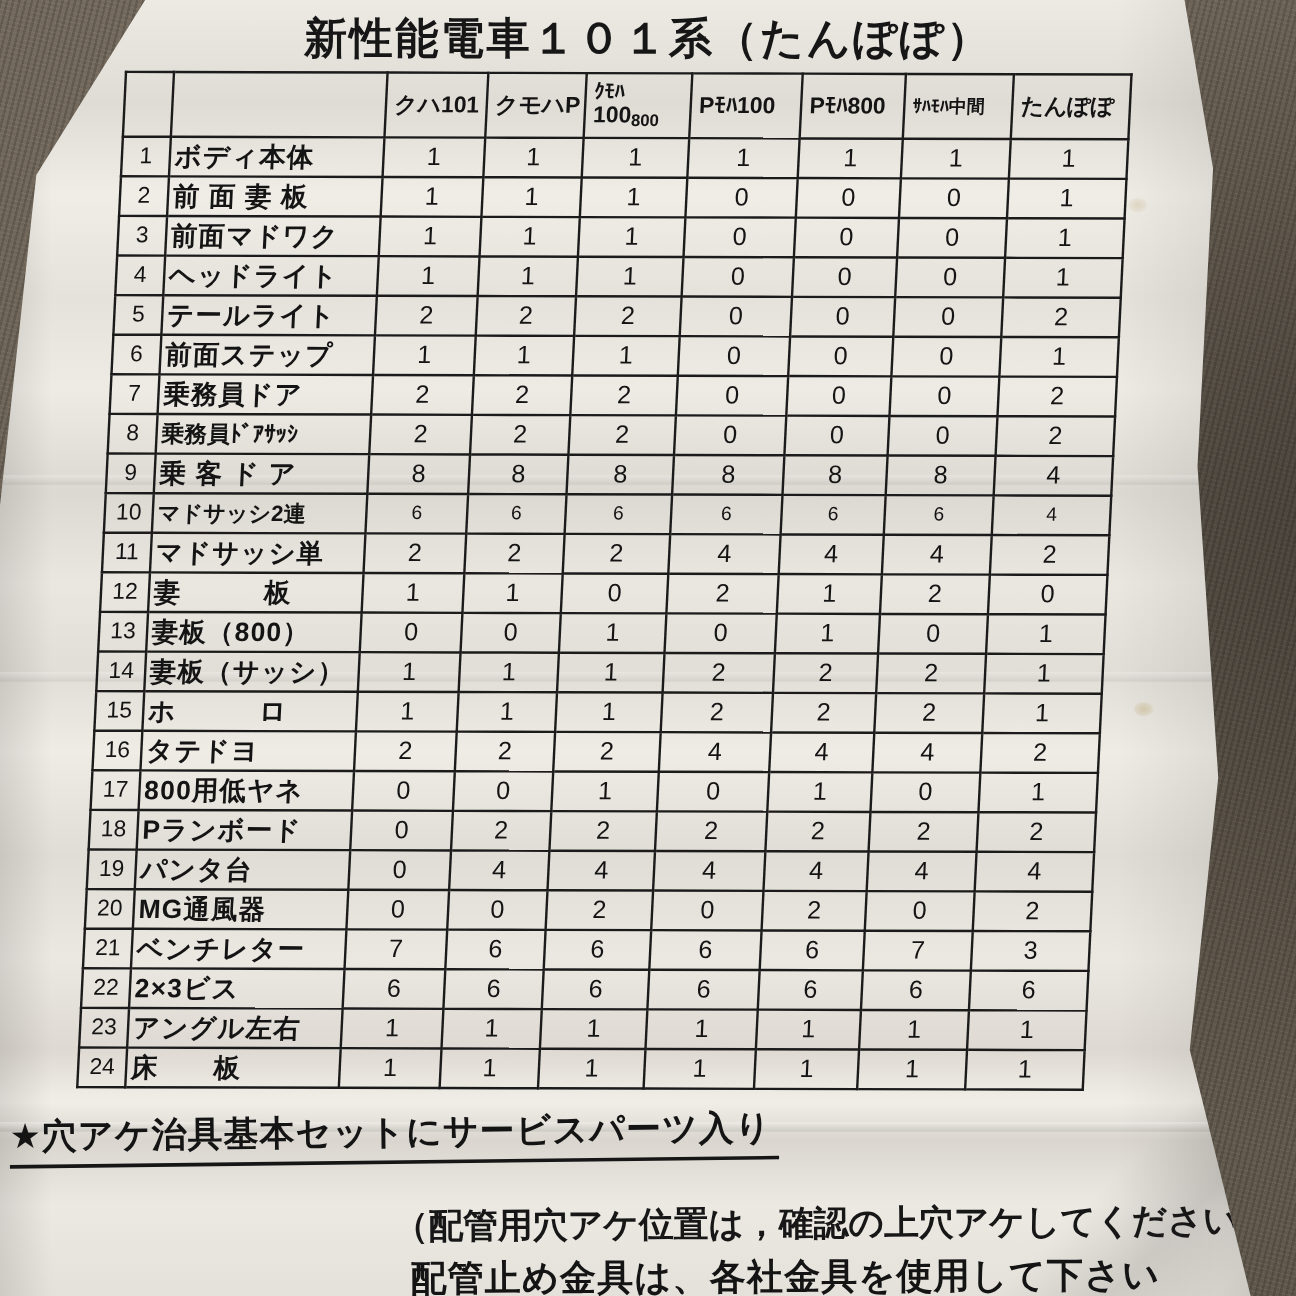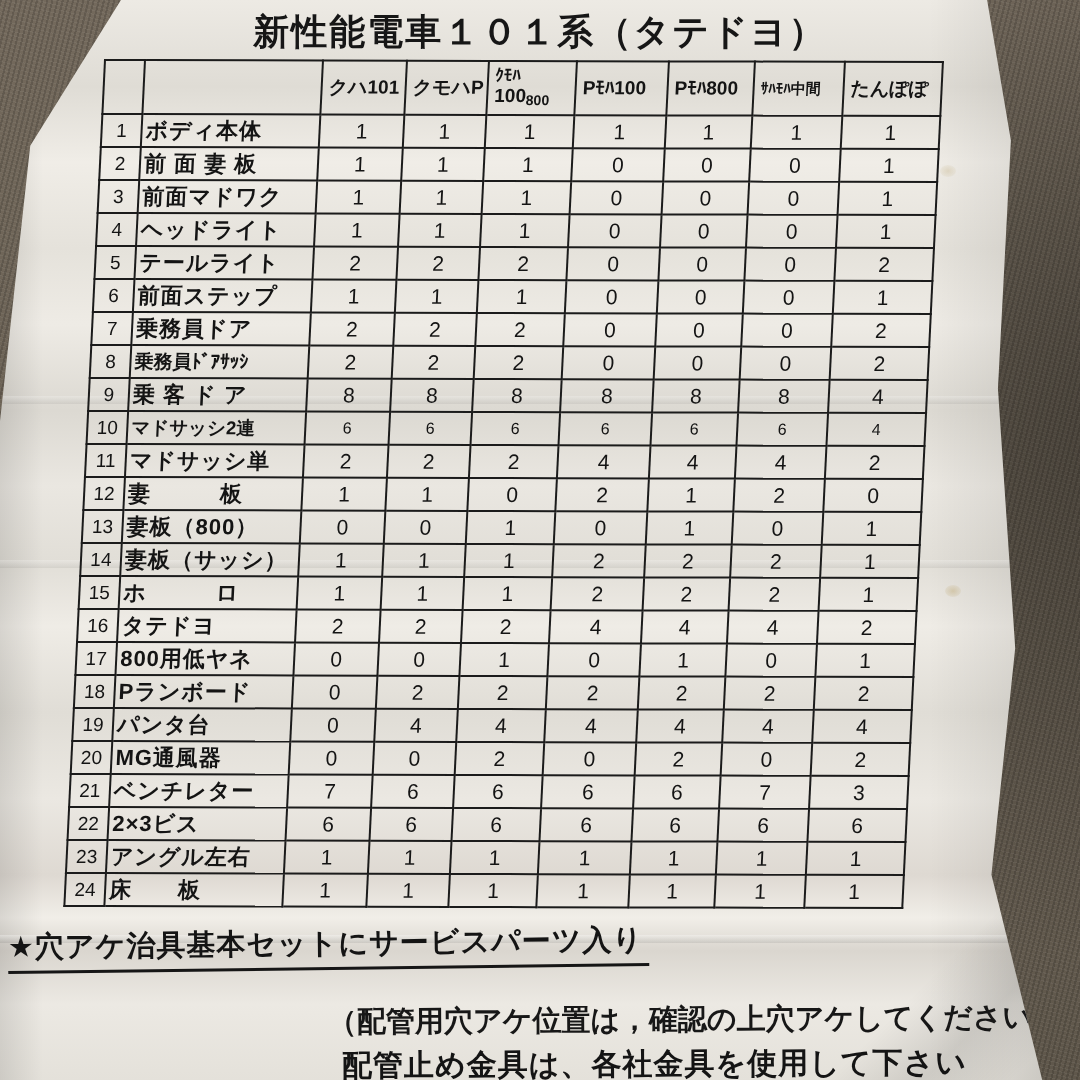--- a/index.html
+++ b/index.html
@@ -75,21 +75,21 @@
 
 <div class="scene">
   <div class="paper">
     <div class="crease" style="top:396px"></div>
     <div class="crease" style="top:560px"></div>
     <div class="crease" style="top:935px;opacity:.7"></div>
     <div class="fold-br"></div>
     <div class="stain" style="left:945px;top:585px"></div>
     <div class="stain" style="left:940px;top:165px;opacity:.35"></div>
 
-    <div class="doc-title">新性能電車１０１系（タテドヨ）</div>
+    <div class="doc-title">新性能電車１０１系（たんぽぽ）</div>
 
     <table class="parts">
       <colgroup>
         <col class="c-no">
           <col class="c-label">
         <col class="c1">
           <col class="c2">
           <col class="c3">
         <col class="c4">
           <col class="c5">

